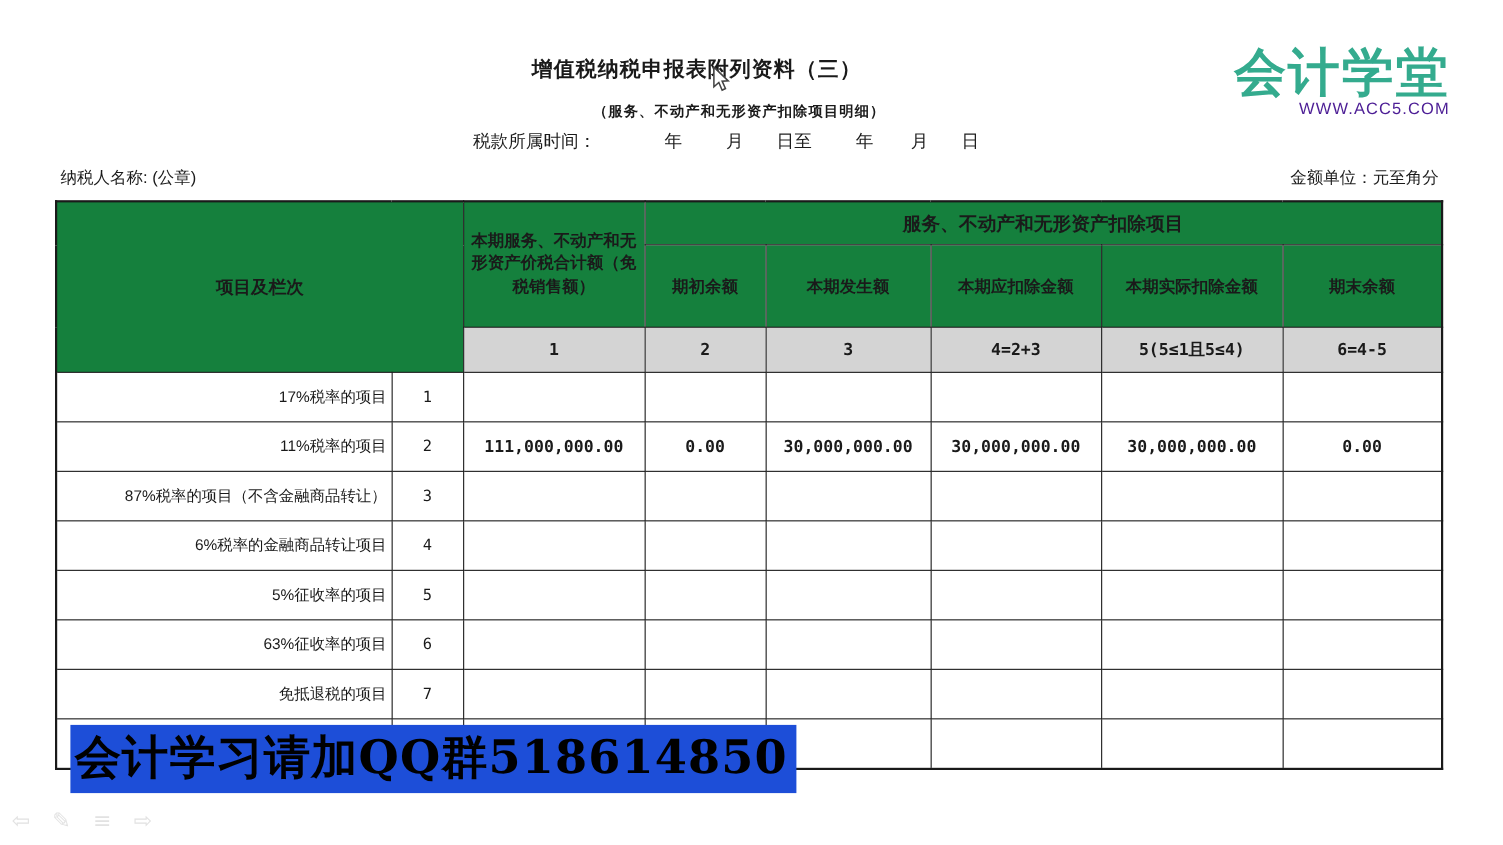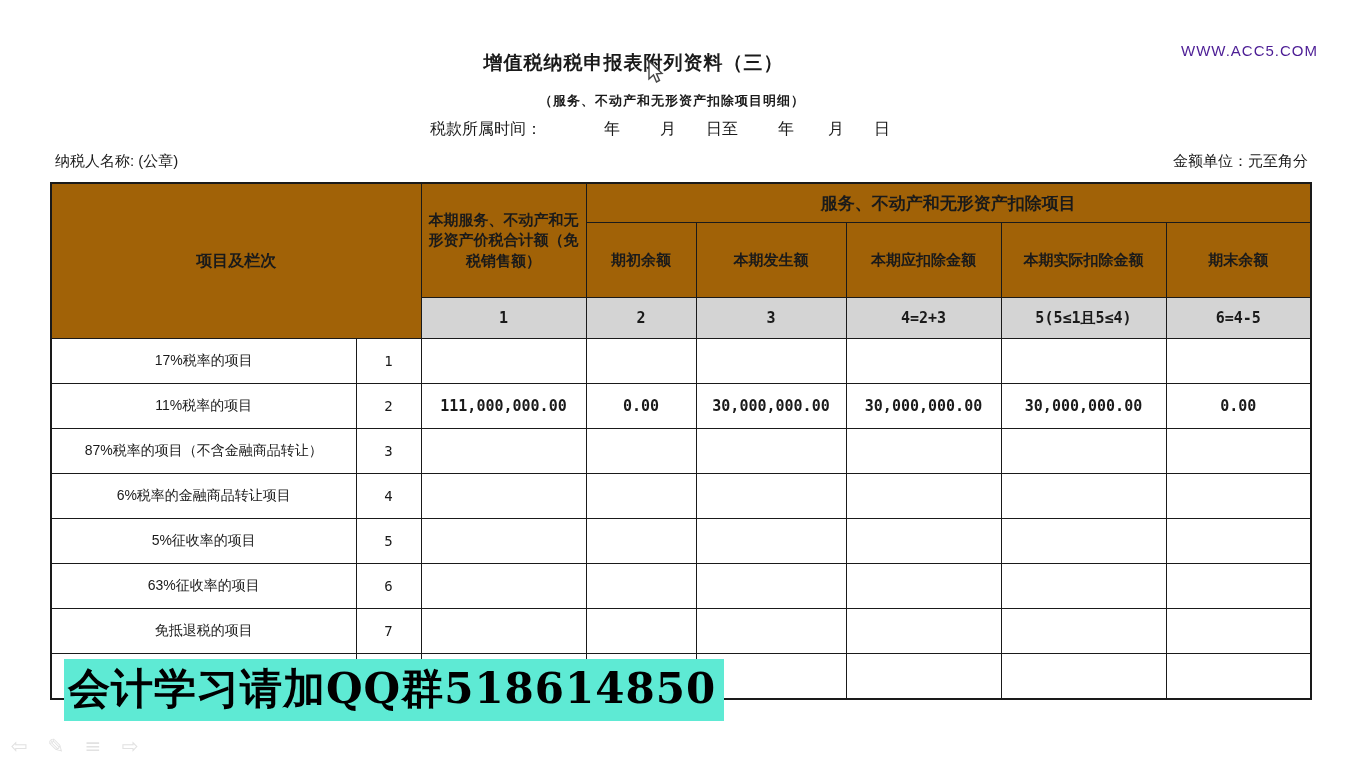--- a/index.html
+++ b/index.html
@@ -46,43 +46,43 @@
   table.form{
     position:absolute;top:182px;left:50px;width:1260px;
     border-collapse:collapse;table-layout:fixed;
     border:2.5px solid #1a1a1a;
   }
   table.form th, table.form td{
     border:1.5px solid #1a1a1a;
     padding:0 4px;overflow:hidden;
   }
   table.form th{
-    background:#a16207;font-weight:700;text-align:center;
+    background:#15803d;font-weight:700;text-align:center;
   }
   th.c-group{font-size:17px;height:38px;}
   th.c-proj{font-size:16px;}
   th.c-total{font-size:15px;line-height:1.35;padding:0 8px;}
   th.c-sub{font-size:15px;height:74px;}
   td.idx{
     background:#d4d4d4;font-weight:700;text-align:center;font-size:15px;height:40px;
     font-family:"DejaVu Sans Mono", monospace;
   }
   tr.data td{height:44px;background:#ffffff;}
-  td.lbl{font-size:14px;text-align:center;padding-left:5px;}
+  td.lbl{font-size:14px;text-align:right;padding-left:5px;}
   td.no{font-size:14px;text-align:center;font-family:"DejaVu Sans Mono", monospace;}
   td.val{
     font-size:15px;font-weight:700;text-align:center;
     font-family:"DejaVu Sans Mono", monospace;letter-spacing:0px;
   }
   
   .watermark{
     position:absolute;top:659px;left:64px;
     font-size:42px;font-weight:600;color:#000;
     font-family:"DejaVu Serif", serif;
-    background:#5eead4;padding:2px 8px 4px 4px;white-space:nowrap;
+    background:#1d4ed8;padding:2px 8px 4px 4px;white-space:nowrap;
     letter-spacing:1px;
   }
   
   .cursor{position:absolute;top:60px;left:648px;width:17px;height:24px;}
   
   .navbar{
     position:absolute;left:8px;top:735px;display:flex;gap:15px;
   }
   .nav-btn{
     width:22px;height:22px;color:#e2e2e2;font-size:20px;line-height:22px;
@@ -96,20 +96,21 @@
 <div class="subtitle">（服务、不动产和无形资产扣除项目明细）</div>
 
 <div class="period-line">
   <span class="part">税款所属时间：</span><span class="part pp0">年</span><span class="part pp1">月</span><span class="part pp2">日至</span><span class="part pp3">年</span><span class="part pp4">月</span><span class="part pp5">日</span>
 </div>
 
 <div class="meta-left">纳税人名称: (公章)</div>
 <div class="meta-right">金额单位：元至角分</div>
 
 <div class="logo">
+  <div class="brand">会计学堂</div>
   <div class="site">WWW.ACC5.COM</div>
 </div>
 
 <table class="form">
   <colgroup>
     <col style="width:305px">
       <col style="width:65px">
       <col style="width:165px">
     <col style="width:110px">
       <col style="width:150px">

